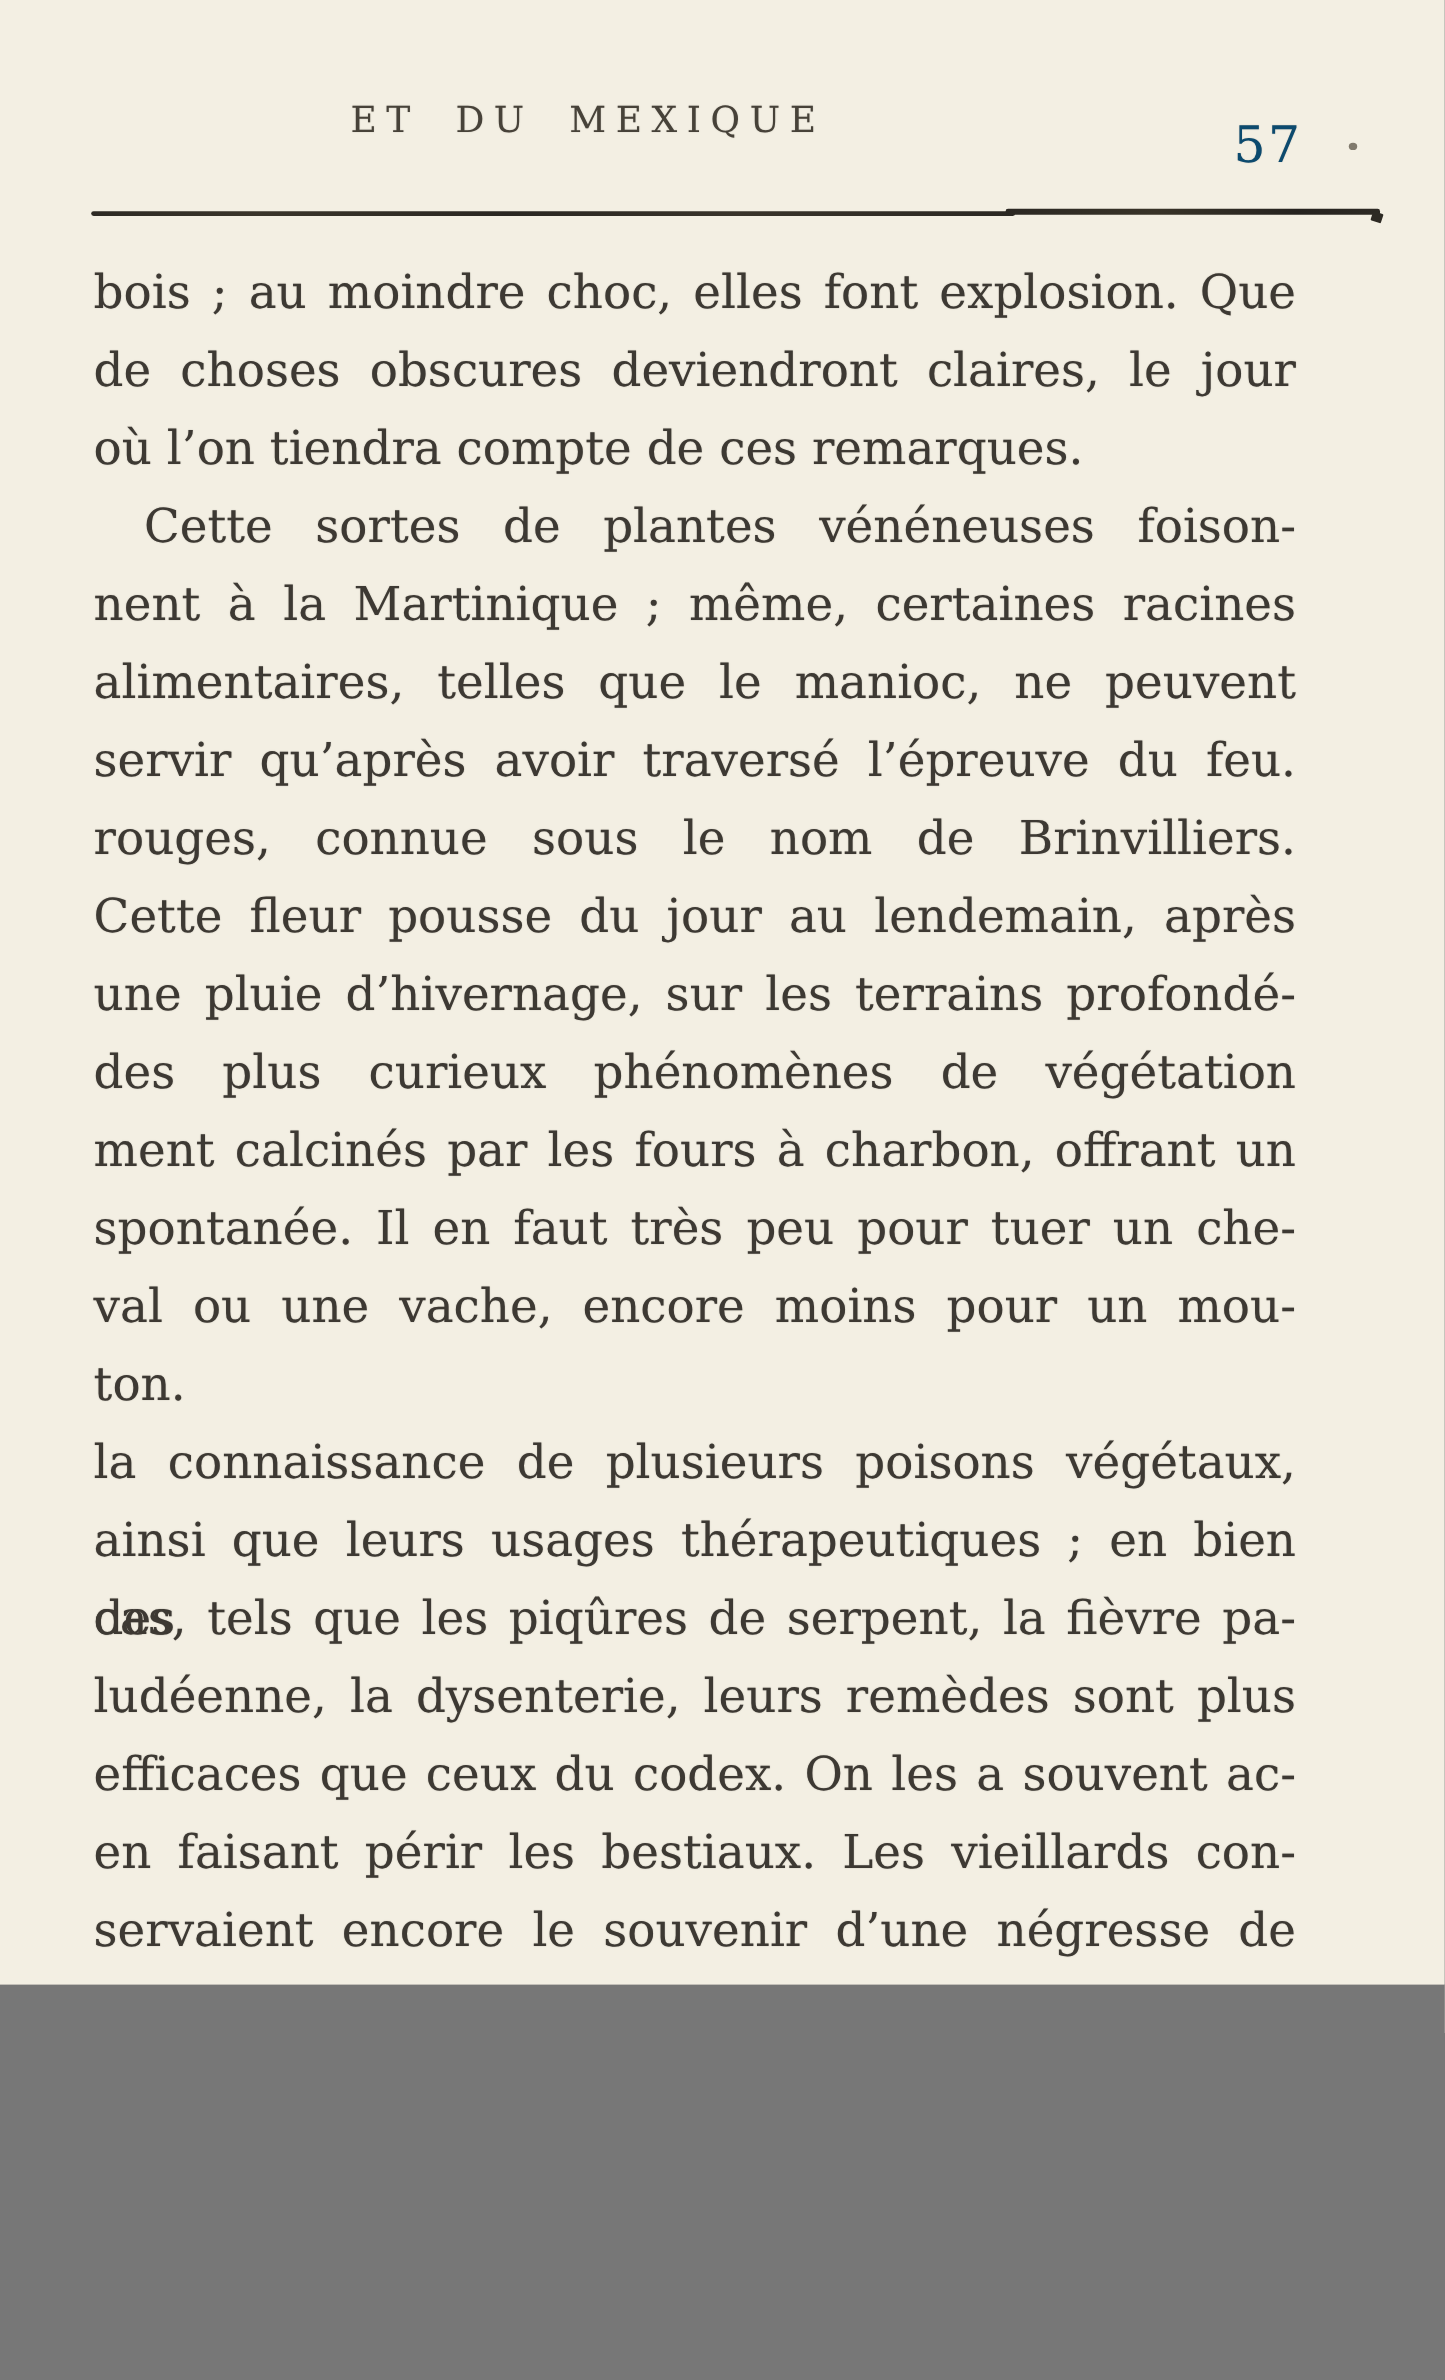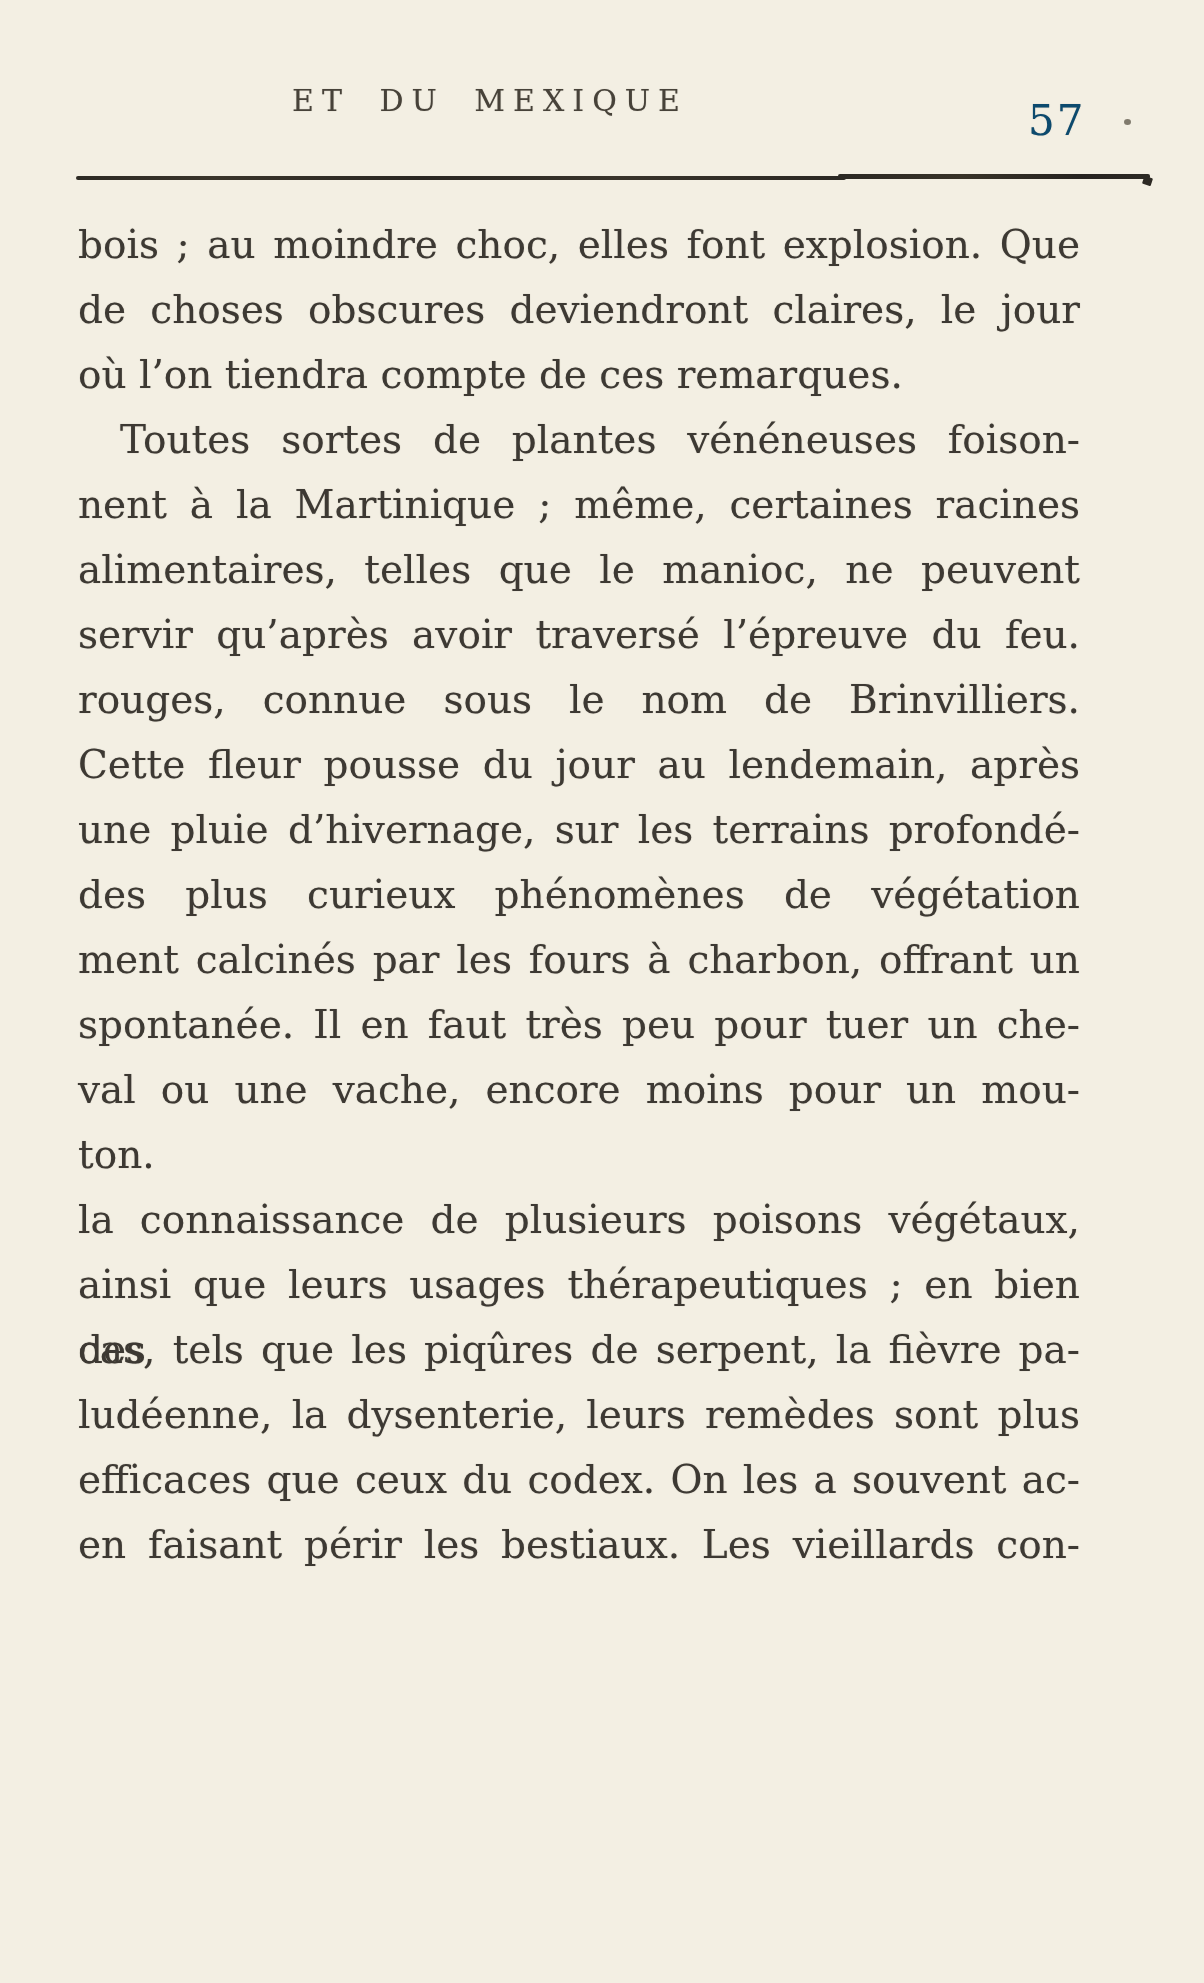--- a/index.html
+++ b/index.html
@@ -4,21 +4,21 @@
 <style>
   html, body {
     margin: 0;
     padding: 0;
     background: #777;
     font-family: "DejaVu Serif", "Liberation Serif", serif;
   }
   .page {
     position: relative;
     width: 1204px;
-    height: 1983px;
+    height: 1654px;
     margin: 0 auto;
     overflow: hidden;
     background:
       radial-gradient(circle at 1178px 145px, rgba(222,192,122,0.28) 0, rgba(222,192,122,0) 30px),
       radial-gradient(circle at 905px 215px, rgba(226,202,142,0.22) 0, rgba(226,202,142,0) 38px),
       radial-gradient(circle at 1186px 770px, rgba(222,190,118,0.34) 0, rgba(222,190,118,0) 52px),
       radial-gradient(circle at 1170px 985px, rgba(222,190,118,0.25) 0, rgba(222,190,118,0) 34px),
       radial-gradient(circle at 1182px 1745px, rgba(220,186,110,0.35) 0, rgba(220,186,110,0) 36px),
       radial-gradient(circle at 1090px 1950px, rgba(200,160,110,0.25) 0, rgba(200,160,110,0) 18px),
       linear-gradient(90deg, #efeadd 0%, #f3efe3 6%, #f3efe3 74%, #eee7d4 92%, #eade bf 99%, #e9dcbd 100%);
@@ -118,33 +118,34 @@
   <div class="ink-speck"></div>
 
   <div class="rule-left"></div>
   <div class="rule-right"></div>
   <div class="rule-tick"></div>
 
   <div class="body-text">
       <div class="line">bois ; au moindre choc, elles font explosion. Que</div>
       <div class="line">de choses obscures deviendront claires, le jour</div>
       <div class="line short">où l’on tiendra compte de ces remarques.</div>
-      <div class="line indent">Toutes sortes de plantes vénéneuses foison-</div>
+      <div class="line indent">Cette sortes de plantes vénéneuses foison-</div>
       <div class="line">nent à la Martinique ; même, certaines racines</div>
       <div class="line">alimentaires, telles que le manioc, ne peuvent</div>
       <div class="line">servir qu’après avoir traversé l’épreuve du feu.</div>
       <div class="line">rouges, connue sous le nom de Brinvilliers.</div>
       <div class="line">Cette fleur pousse du jour au lendemain, après</div>
       <div class="line">une pluie d’hivernage, sur les terrains profondé-</div>
       <div class="line">des plus curieux phénomènes de végétation</div>
       <div class="line">ment calcinés par les fours à charbon, offrant un</div>
       <div class="line">spontanée. Il en faut très peu pour tuer un che-</div>
       <div class="line">val ou une vache, encore moins pour un mou-</div>
       <div class="line short">ton.</div>
       <div class="line">la connaissance de plusieurs poisons végétaux,</div>
       <div class="line">ainsi que leurs usages thérapeutiques ; en bien des</div>
       <div class="line">cas, tels que les piqûres de serpent, la fièvre pa-</div>
       <div class="line">ludéenne, la dysenterie, leurs remèdes sont plus</div>
       <div class="line">efficaces que ceux du codex. On les a souvent ac-</div>
       <div class="line">en faisant périr les bestiaux. Les vieillards con-</div>
+      <div class="line">servaient encore le souvenir d’une négresse de</div>
     </div>
 
 </div>
 
 </body></html>

